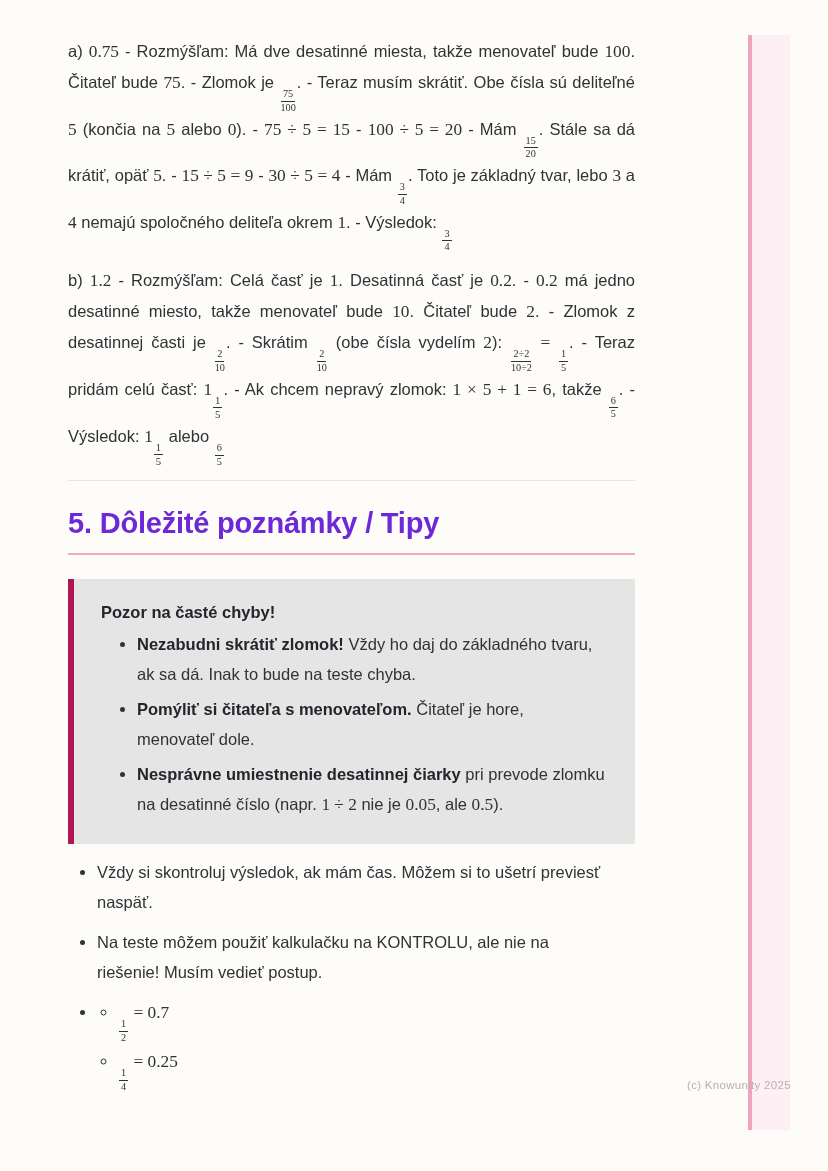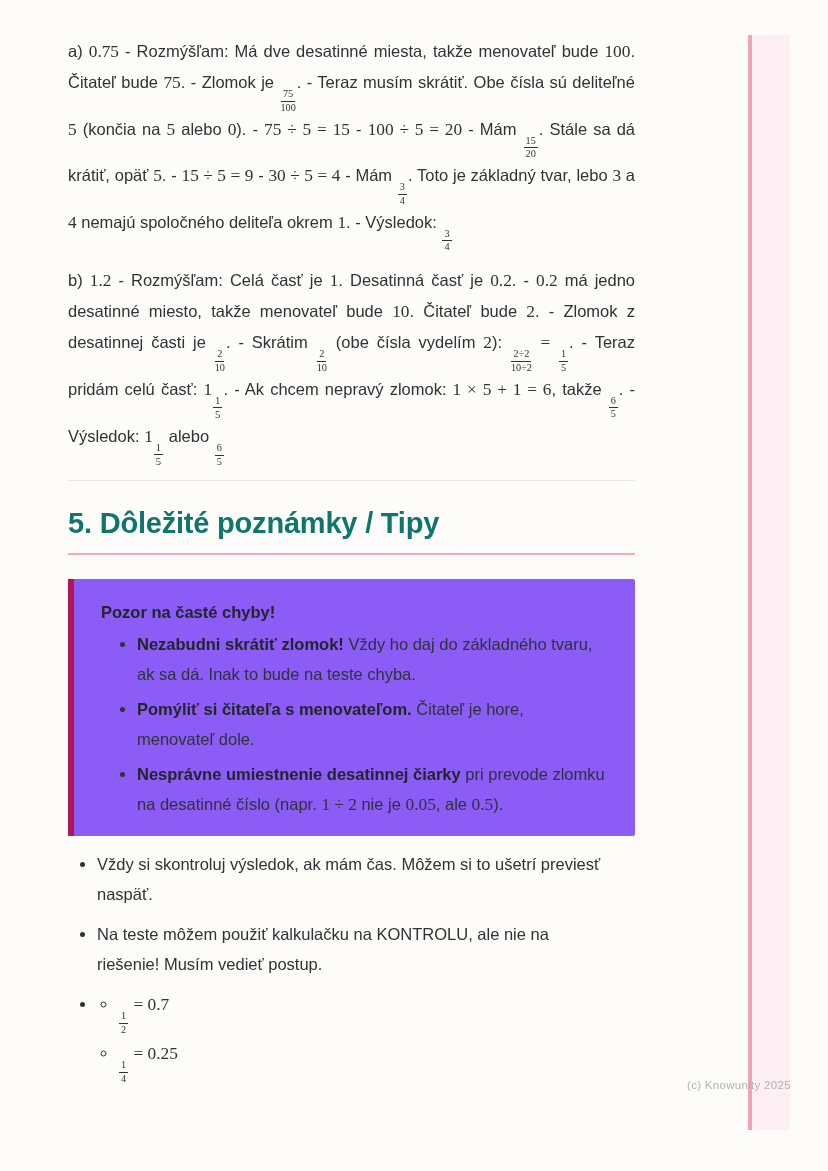--- a/index.html
+++ b/index.html
@@ -13,29 +13,29 @@
   .math{font-family:"Liberation Serif",serif;font-size:1.05em;}
   .frac{
     display:inline-flex;flex-direction:column;align-items:center;
     font-family:"Liberation Serif",serif;vertical-align:-0.55em;
     line-height:1.05;padding:0 1px;
   }
   .frac .fnum{display:block;font-size:0.62em;padding:0 2px 1px;border-bottom:1px solid #303237;}
   .frac .fden{display:block;font-size:0.62em;padding-top:1px;}
   .divider{border:none;border-top:1px solid #e9e4e0;margin:6px 0 0;}
   .section-heading{
-    font-size:29px;font-weight:bold;color:#0f766e;letter-spacing:-0.2px;
+    font-size:29px;font-weight:bold;color:#6d28d9;letter-spacing:-0.2px;
     margin:26px 0 0;padding-bottom:13px;border-bottom:2px solid #f2a9c6;
   }
   .callout{
-    margin-top:24px;background:#8b5cf6;border-left:6px solid #b11553;
+    margin-top:24px;background:#e5e5e5;border-left:6px solid #b11553;
     padding:18px 30px 16px 27px;box-sizing:border-box;border-radius:0 2px 2px 0;
   }
   .callout-title{font-weight:bold;font-size:16.5px;line-height:30px;margin:0;color:#24252b;}
-  .callout-list{margin:2px 0 0;padding-left:36px;list-style:disc;}
+  .callout-list{margin:2px 0 8px;padding-left:36px;list-style:disc;}
   .callout-list li{font-size:16.5px;line-height:30px;margin-bottom:5px;}
   .callout-list li:last-child{margin-bottom:0;}
   .tips-heading{font-weight:bold;font-size:16.5px;line-height:30px;margin:30px 0 0;}
   .tips-list{margin:13px 0 0;padding-left:29px;list-style:disc;}
   .tips-list > li{font-size:16.5px;line-height:30px;margin-bottom:10px;padding-right:28px;}
   .conversions-list{list-style:circle;margin:4px 0 0;padding-left:21px;}
   .conversions-list li{margin-bottom:3px;padding-right:0;}
   .side-strip{
     position:absolute;left:748px;top:35px;width:38px;height:1095px;
     background:#fdeff4;border-left:4px solid #eda4bf;

